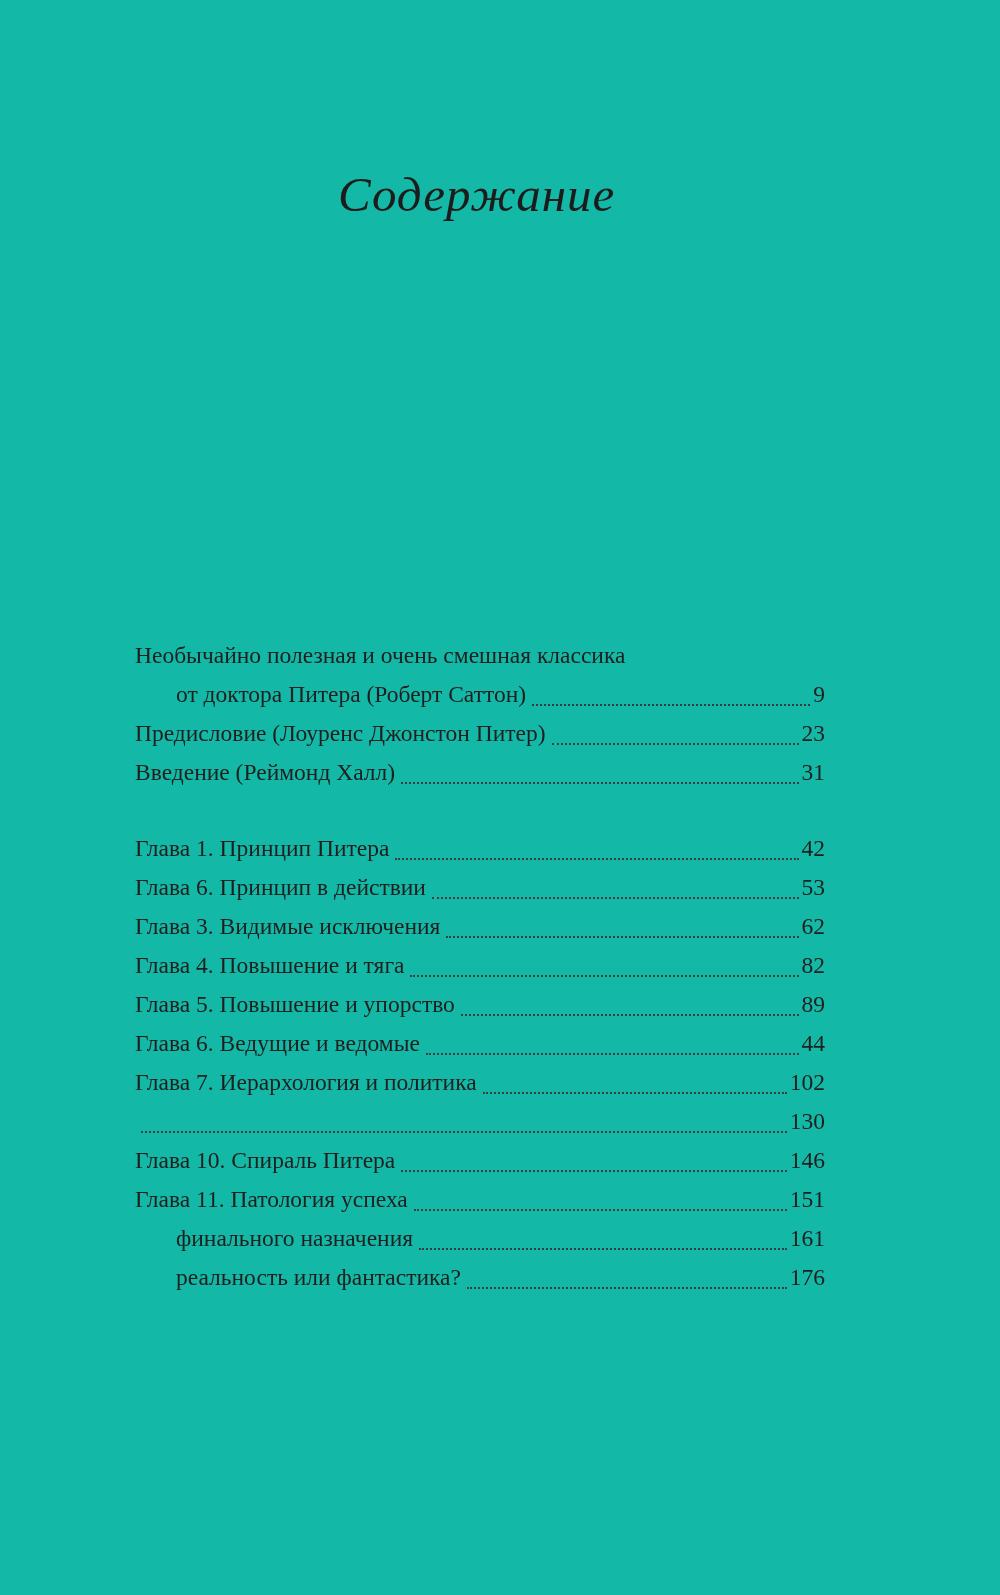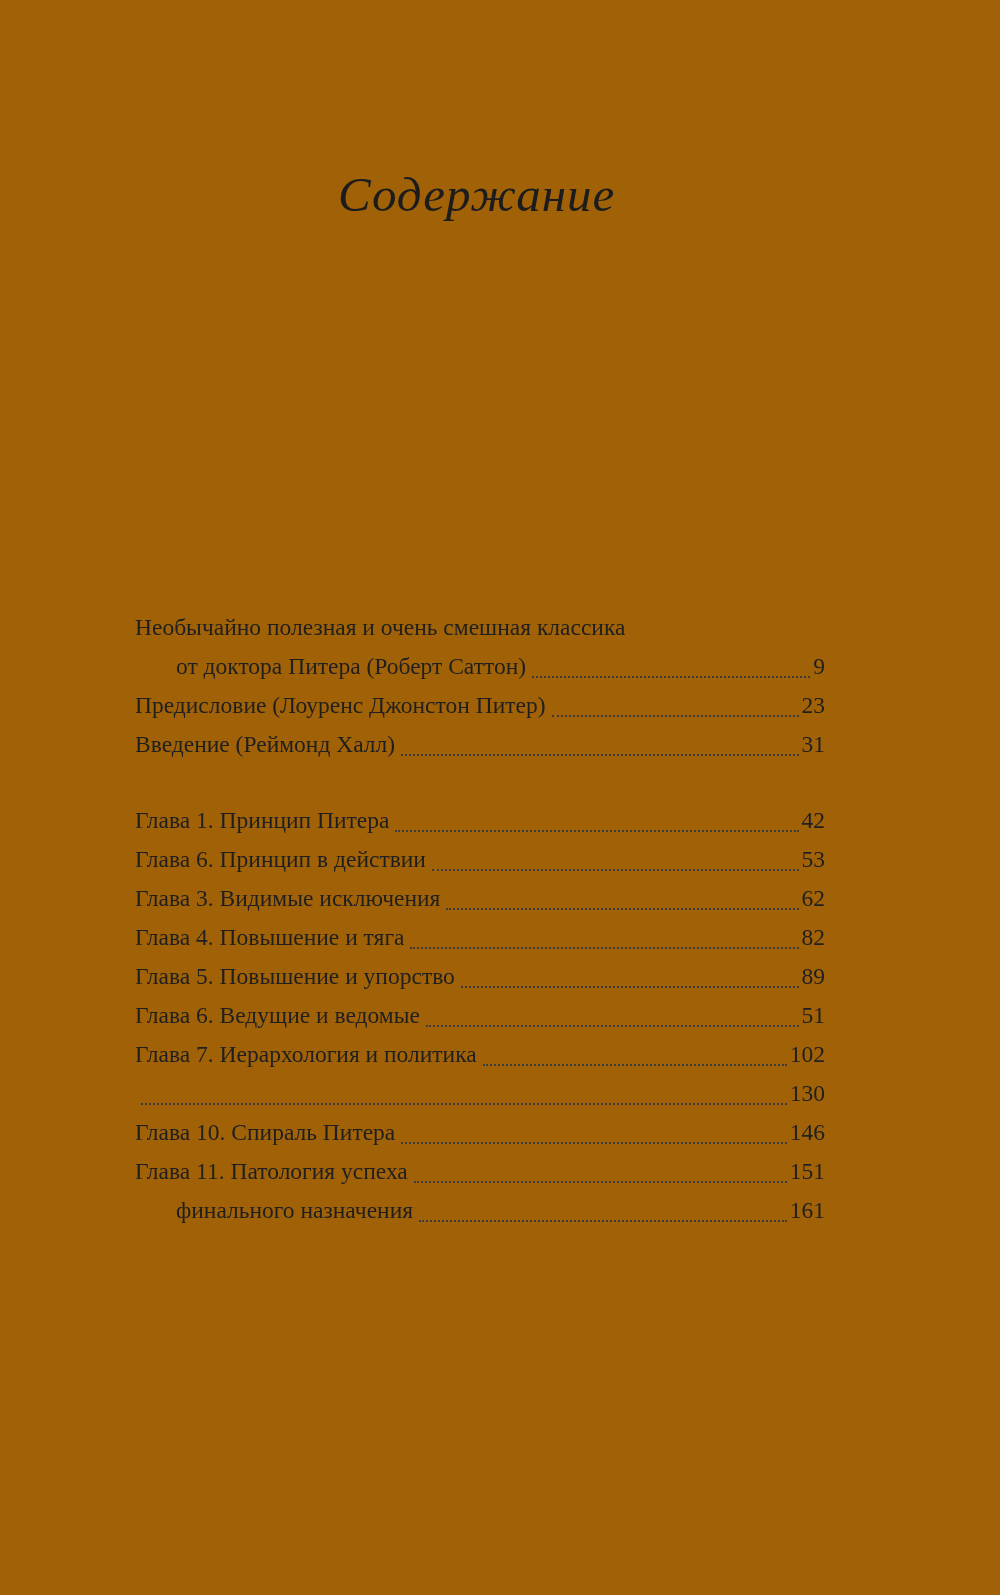--- a/index.html
+++ b/index.html
@@ -5,35 +5,35 @@
   * { box-sizing: border-box; margin: 0; padding: 0; }
   html, body { background: #ffffff; }
   body {
     width: 1000px; height: 1595px;
     font-family: "Liberation Serif", "DejaVu Serif", serif;
     color: #212121;
   }
   .page {
     position: relative;
     width: 1000px; height: 1595px;
-    background: #a16207;
+    background: #14b8a6;
     overflow: hidden;
   }
   .toc-title {
     position: absolute;
     left: 338px; top: 166px;
     font-size: 49px;
     font-style: italic;
     font-weight: 400;
     letter-spacing: 1px;
     color: #1c1c1c;
   }
   .toc {
     position: absolute;
-    left: 135px; top: 608px;
+    left: 135px; top: 636px;
     width: 690px;
     font-size: 23.5px;
     color: #1f1f1f;
   }
   .toc-line {
     display: flex;
     align-items: baseline;
     line-height: 39px;
     height: 39px;
   }
@@ -95,21 +95,21 @@
         <span class="pg">82</span>
       </div>
       <div class="toc-line">
         <span class="label"><span class="it">Глава 5. </span><span>Повышение и упорство</span></span>
         <span class="dots"></span>
         <span class="pg">89</span>
       </div>
       <div class="toc-line">
         <span class="label"><span class="it">Глава 6. </span><span>Ведущие и ведомые</span></span>
         <span class="dots"></span>
-        <span class="pg">51</span>
+        <span class="pg">44</span>
       </div>
       <div class="toc-line">
         <span class="label"><span class="it">Глава 7. </span><span>Иерархология и политика</span></span>
         <span class="dots"></span>
         <span class="pg">102</span>
       </div>
       <div class="toc-line">
         <span class="dots"></span>
         <span class="pg">130</span>
       </div>
@@ -121,14 +121,19 @@
       <div class="toc-line">
         <span class="label"><span class="it">Глава 11. </span><span>Патология успеха</span></span>
         <span class="dots"></span>
         <span class="pg">151</span>
       </div>
       <div class="toc-line indent">
         <span class="label"><span>финального назначения</span></span>
         <span class="dots"></span>
         <span class="pg">161</span>
       </div>
+      <div class="toc-line indent">
+        <span class="label"><span>реальность или фантастика?</span></span>
+        <span class="dots"></span>
+        <span class="pg">176</span>
+      </div>
     </div>
 </div>
 
 </body></html>

